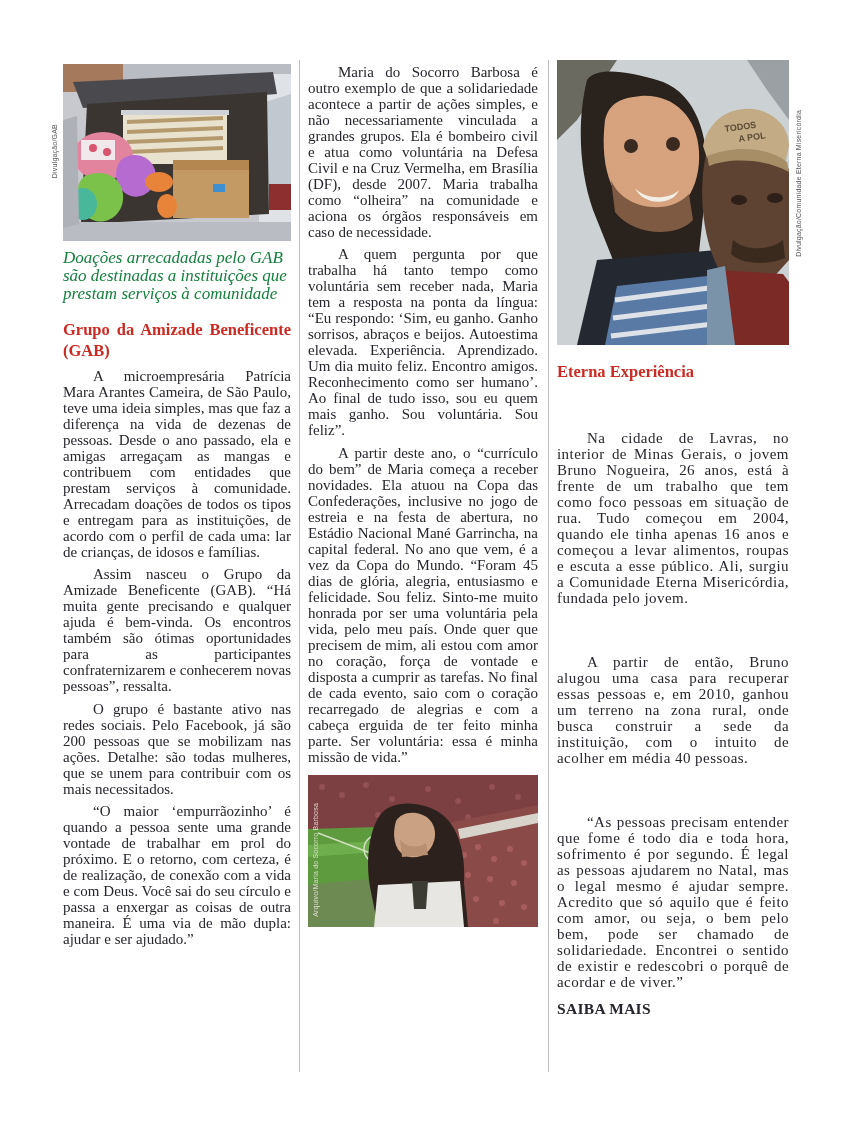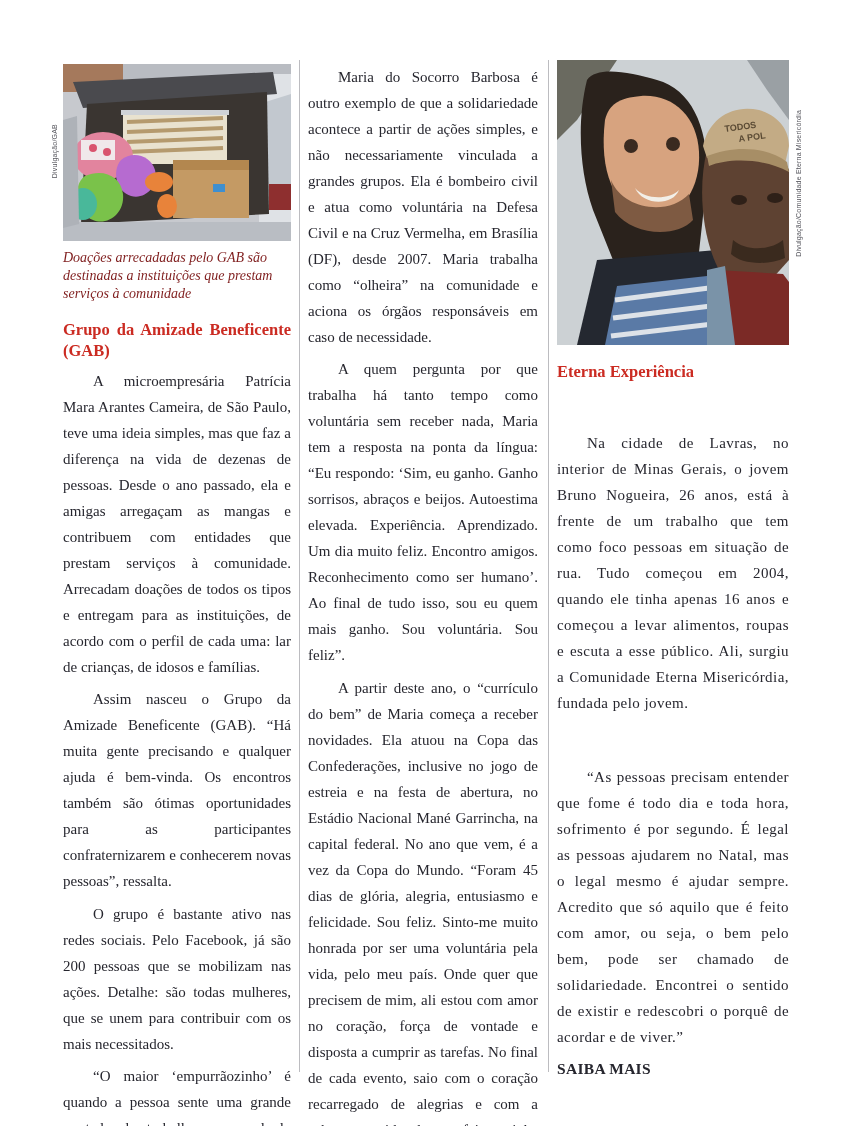--- a/index.html
+++ b/index.html
@@ -16,29 +16,29 @@
   #rule2{left:548px;}
   .photo{position:relative;display:block;width:100%;}
   .photo svg{display:block;width:100%;height:100%;}
   .vcredit{
     position:absolute;font-family:"Liberation Sans", sans-serif;font-size:7px;
     color:#55555c;writing-mode:vertical-rl;transform:rotate(180deg);
     letter-spacing:.2px;white-space:nowrap;
   }
   .vcredit.inside{color:#e8e4da;opacity:.9;}
   .caption{
-    font-style:italic;font-size:14px;line-height:18px;color:#7f1d1d;
+    font-style:italic;font-size:17px;line-height:18px;color:#15803d;
     margin:8px 0 0 0;
   }
   h2.heading{
     color:#cb2b22;font-size:16.5px;line-height:21px;font-weight:bold;
     margin:16px 0 4px 0;text-align:justify;
   }
   .body-text p{
-    margin:0;padding:0;font-size:15px;line-height:26px;text-align:justify;
+    margin:0;padding:0;font-size:15px;line-height:16px;text-align:justify;
     text-indent:30px;margin-top:6.5px;color:#26262e;
   }
   #col-right .body-text p{letter-spacing:.45px;margin-top:48px;}
   .saiba{margin-top:26px;}
   .saiba .label{font-weight:bold;font-size:15.5px;letter-spacing:.3px;margin:0;}
 </style>
 </head>
 <body>
 
 <div class="vrule" id="rule1"></div>
@@ -177,19 +177,20 @@
         <ellipse cx="218" cy="138" rx="8" ry="5" fill="#2e2018"></ellipse>
       <path d="M176 180 C190 192 214 190 226 180 L228 198 C210 206 184 204 174 194 Z" fill="#3a2a1e"></path>
       <path d="M160 210 L226 214 L232 222 L232 285 L170 285 Z" fill="#7b2a26"></path>
       <path d="M150 210 L168 206 L178 285 L150 285 Z" fill="#7a93a8"></path>
     </svg>
   </div>
   <div class="vcredit" style="right:-13px;top:50px;">Divulgação/Comunidade Eterna Misericórdia</div>
   <h2 class="heading">Eterna Experiência</h2>
   <div class="body-text">
       <p>Na cidade de Lavras, no interior de Minas Gerais, o jovem Bruno Nogueira, 26 anos, está à frente de um trabalho que tem como foco pessoas em situação de rua. Tudo começou em 2004, quando ele tinha apenas 16 anos e começou a levar alimentos, roupas e escuta a esse público. Ali, surgiu a Comunidade Eterna Misericórdia, fundada pelo jovem.</p>
+      <p>A partir de então, Bruno alugou uma casa para recuperar essas pessoas e, em 2010, ganhou um terreno na zona rural, onde busca construir a sede da instituição, com o intuito de acolher em média 40 pessoas.</p>
       <p>“As pessoas precisam entender que fome é todo dia e toda hora, sofrimento é por segundo. É legal as pessoas ajudarem no Natal, mas o legal mesmo é ajudar sempre. Acredito que só aquilo que é feito com amor, ou seja, o bem pelo bem, pode ser chamado de solidariedade. Encontrei o sentido de existir e redescobri o porquê de acordar e de viver.”</p>
     </div>
   <div class="saiba" style="margin-top:10px;">
     <p class="label">SAIBA MAIS</p>
 
   </div>
 </div>
 
 </body></html>

